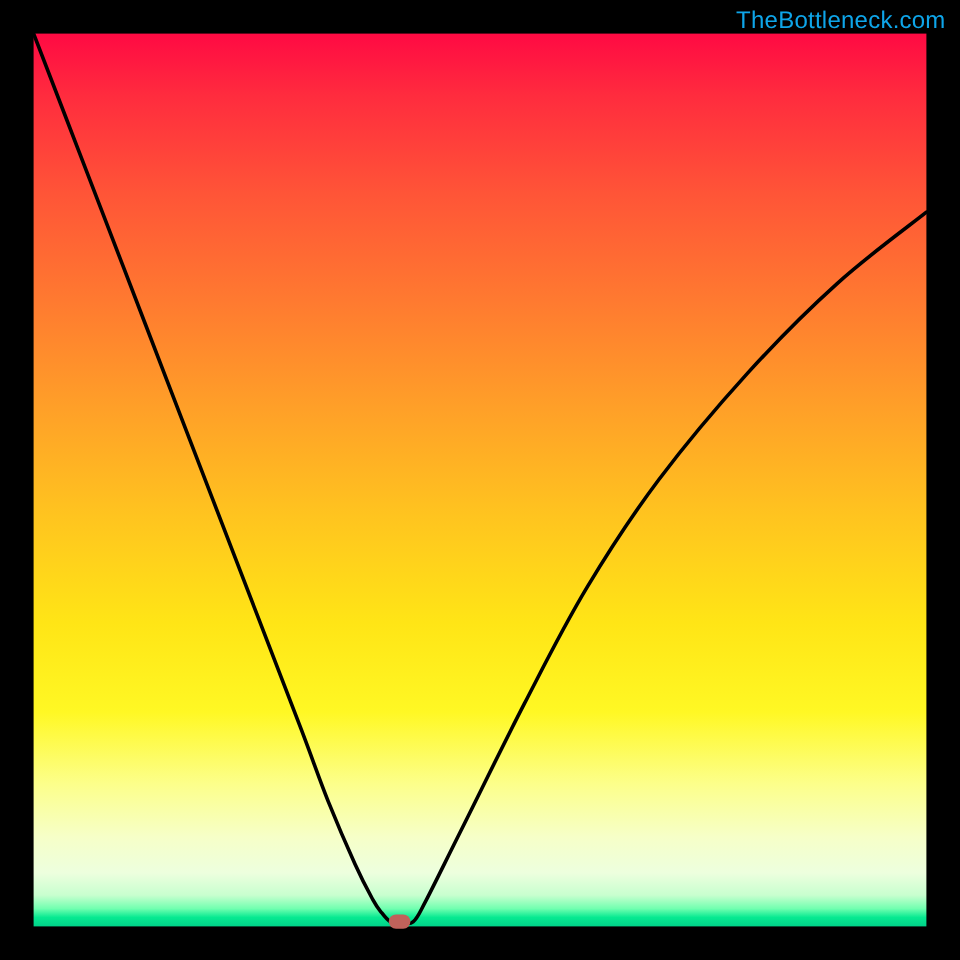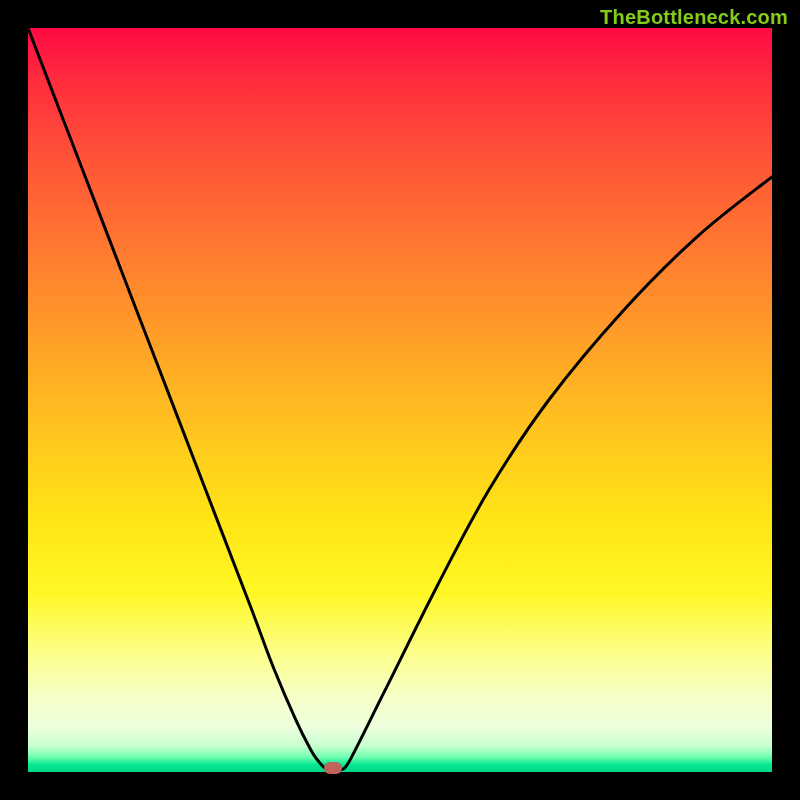--- a/index.html
+++ b/index.html
@@ -39,23 +39,23 @@
       #c8ffcf 96.5%,
       #71ffb0 98%,
       #07e991 99%,
       #00d389 100%
     );
   }
   .watermark {
     position: absolute;
     top: 6px;
     right: 12px;
-    color: #84cc16;
+    color: #0ea5e9;
     font-size: 20px;
-    font-weight: 700;
+    font-weight: 400;
     letter-spacing: 0.2px;
     user-select: none;
   }
   svg.curve {
     position: absolute;
     left: 0;
     top: 0;
     width: 744px;
     height: 744px;
     overflow: visible;

